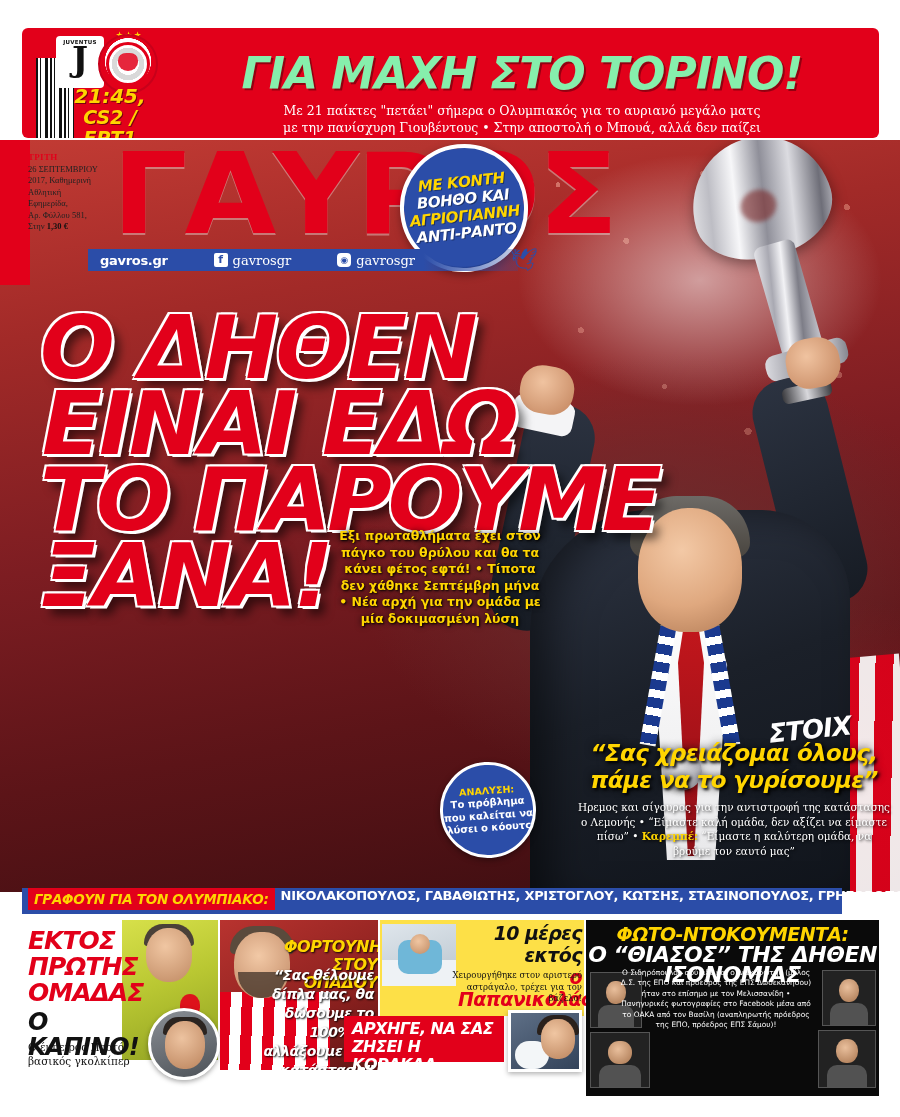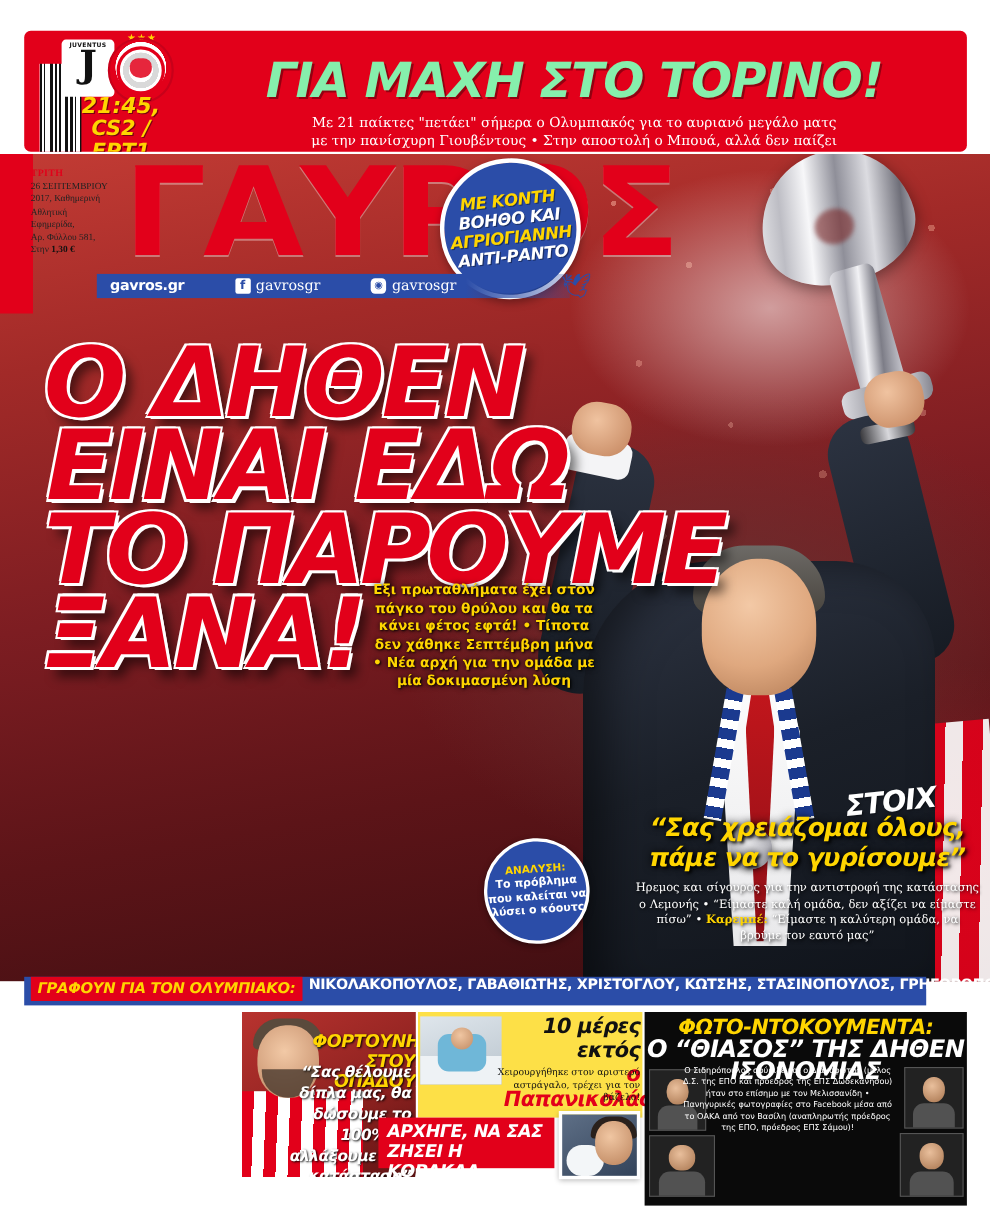--- a/index.html
+++ b/index.html
@@ -554,20 +554,38 @@
     </div>
   </div>
 
   <div class="byline">
     <div class="lead">ΓΡΑΦΟΥΝ ΓΙΑ ΤΟΝ ΟΛΥΜΠΙΑΚΟ:</div>
     <div class="names">ΝΙΚΟΛΑΚΟΠΟΥΛΟΣ, ΓΑΒΑΘΙΩΤΗΣ, ΧΡΙΣΤΟΓΛΟΥ, ΚΩΤΣΗΣ, ΣΤΑΣΙΝΟΠΟΥΛΟΣ, ΓΡΗΓΟΡΟΠΟΥΛΟΣ</div>
   </div>
 
   <div class="bottom">
 
+    <div class="p1">
+      <div class="gk-photo">
+        <div class="gk-hair"></div>
+        <div class="gk-head"></div>
+        <div class="gk-crest"></div>
+      </div>
+      <div class="inset">
+        <div class="h"></div>
+        <div class="f"></div>
+      </div>
+      <h2>
+        <span>ΕΚΤΟΣ</span><br>
+        <span>ΠΡΩΤΗΣ</span><br>
+        <span>ΟΜΑΔΑΣ</span>
+      </h2>
+      <div class="sub">Ο ΚΑΠΙΝΟ!</div>
+      <div class="cap">Ο έμπειρος Προτό βασικός γκολκίπερ</div>
+    </div>
 
     <div class="p2">
       <div class="pl-jersey"></div>
       <div class="pl-hair"></div>
       <div class="pl-head"></div>
       <div class="pl-beard"></div>
       <h3>
         <span>ΦΟΡΤΟΥΝΗΣ</span><br>
         <span>ΣΤΟΥΣ ΟΠΑΔΟΥΣ</span>
       </h3>

